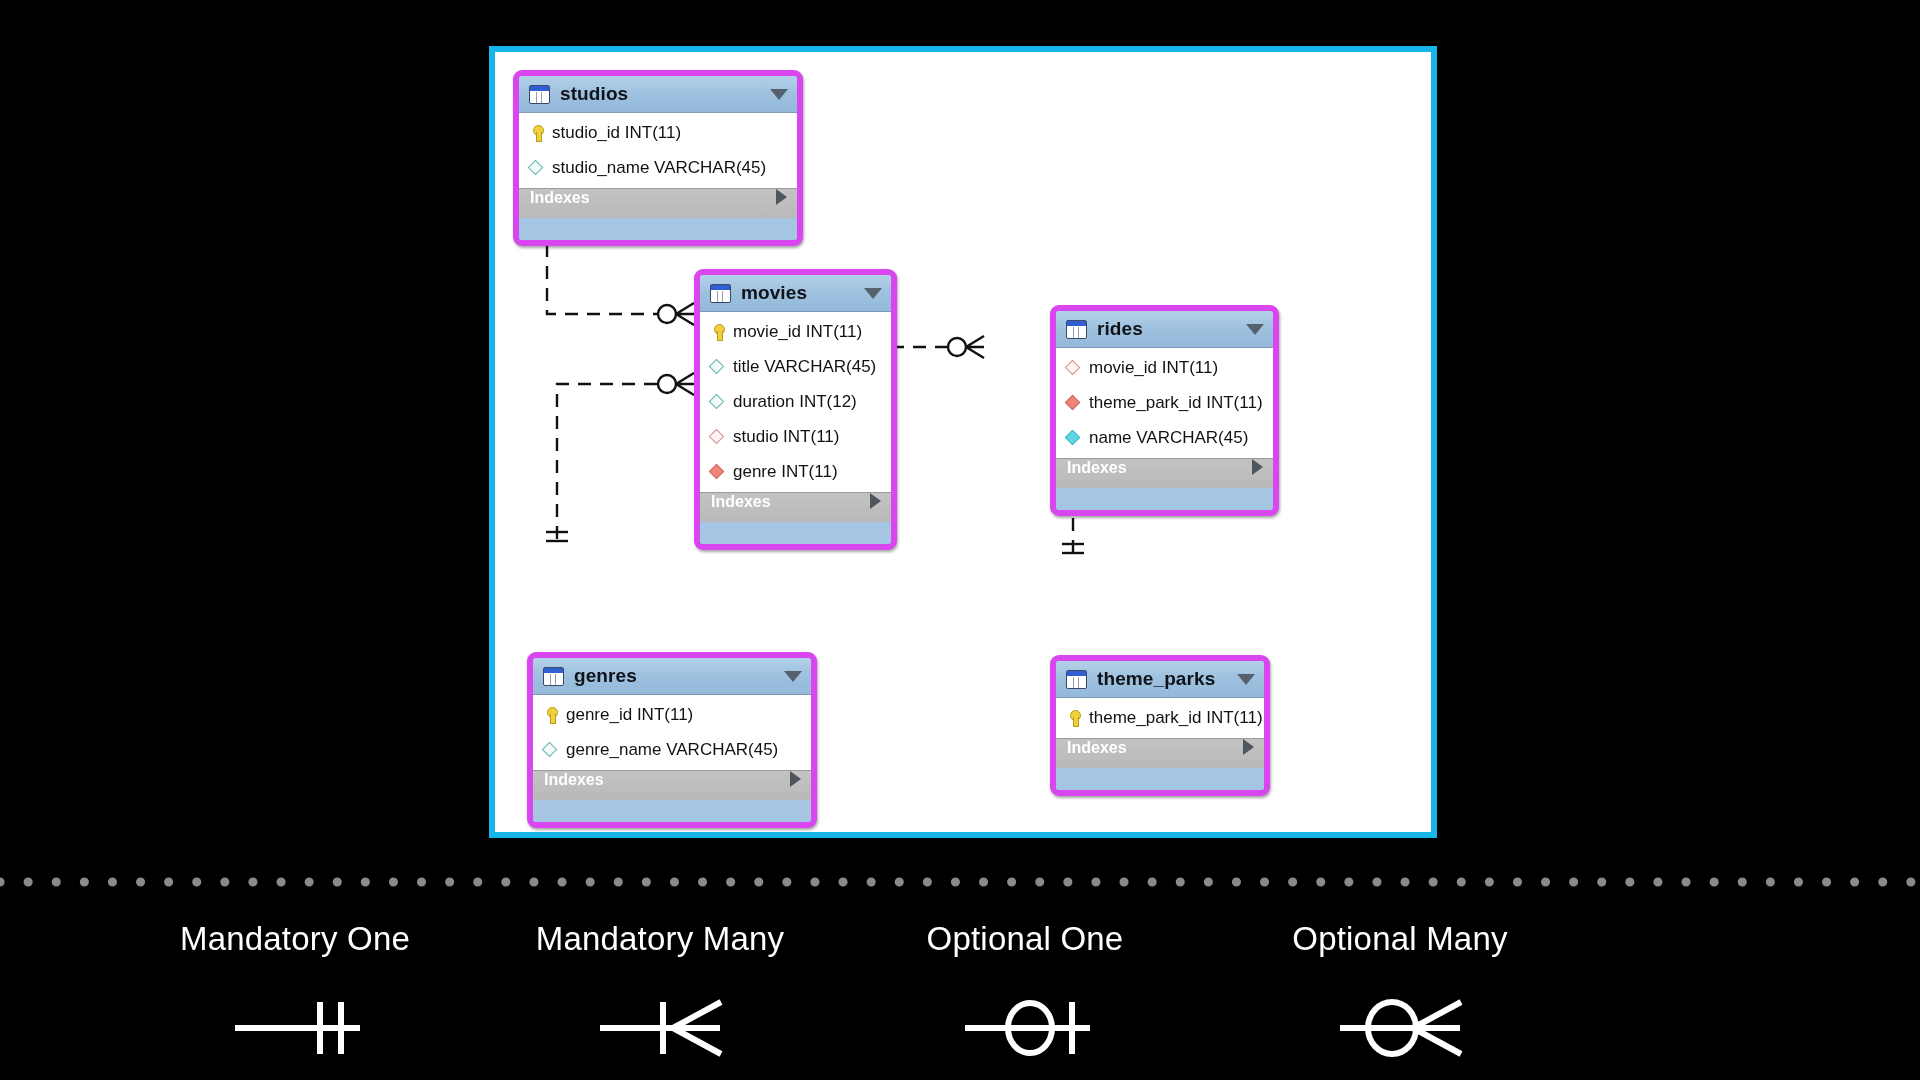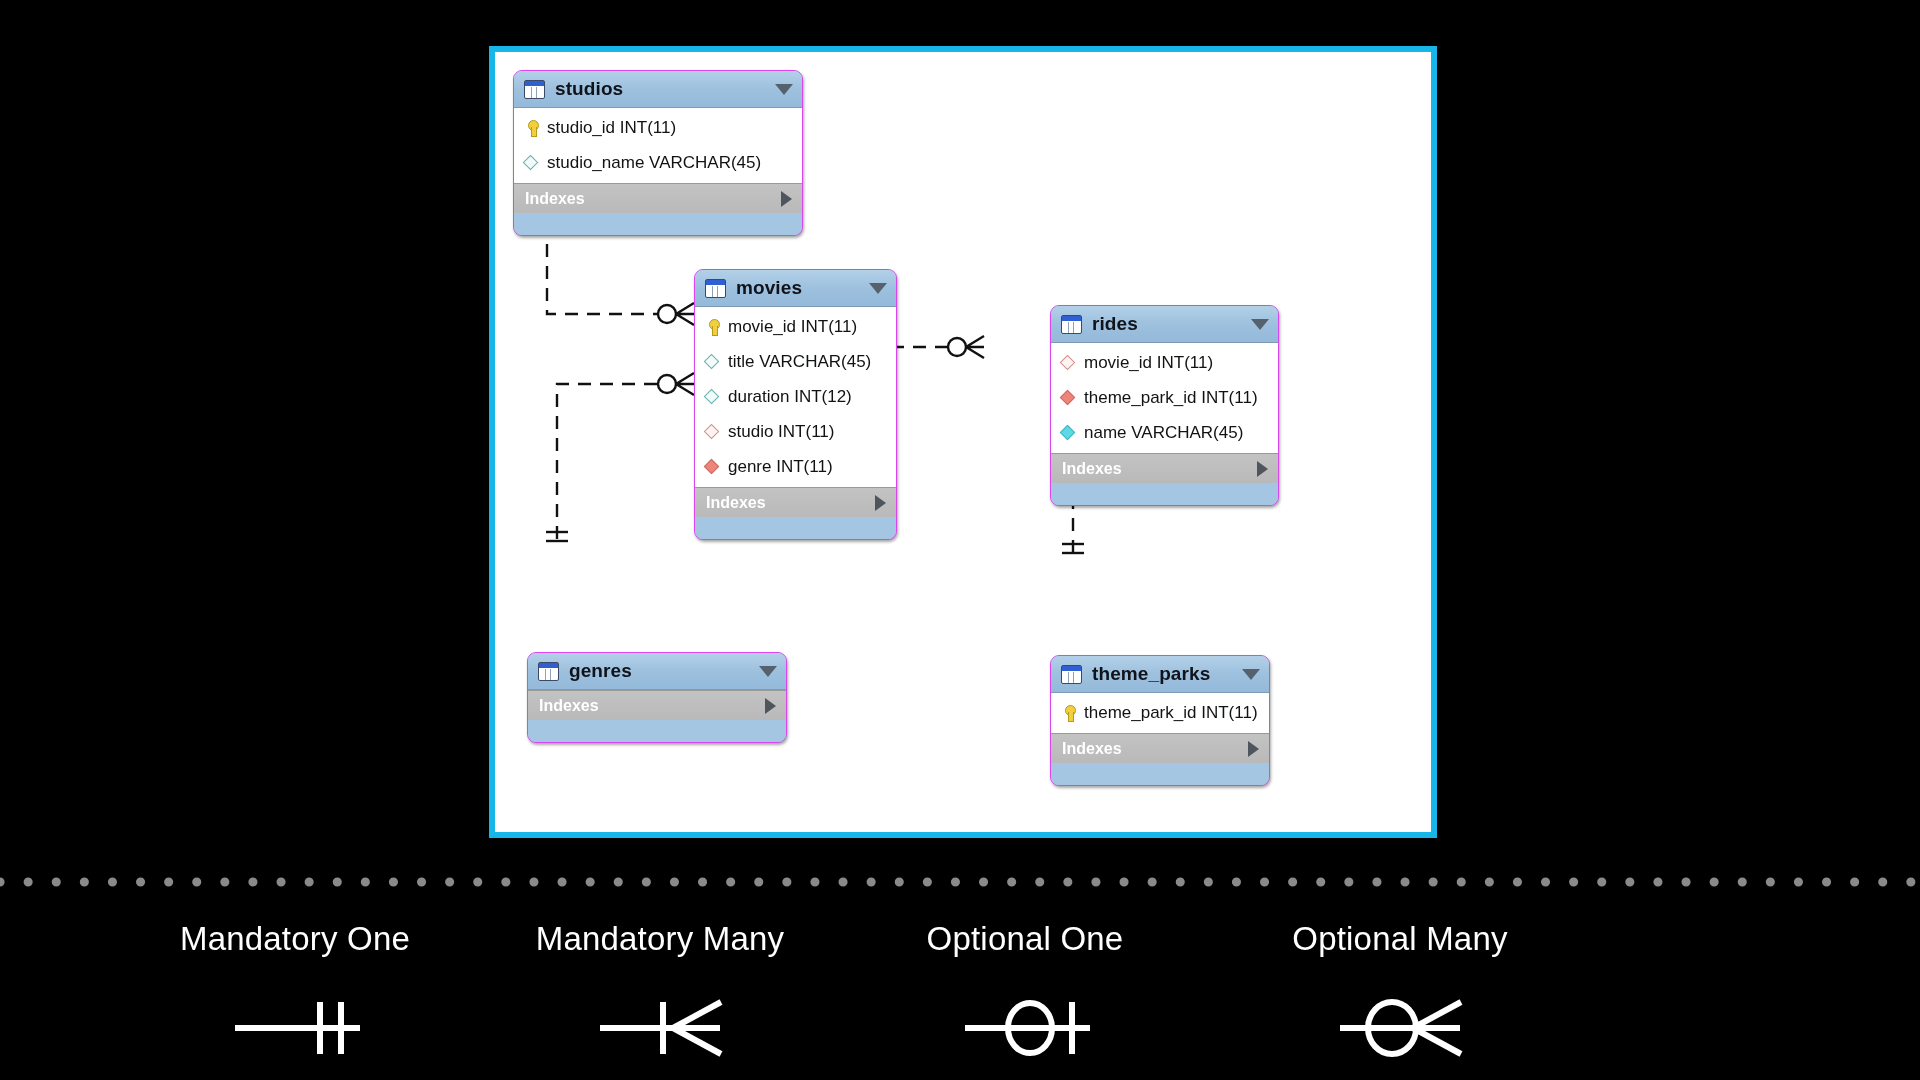--- a/index.html
+++ b/index.html
@@ -17,21 +17,21 @@
     left: 489px; top: 46px;
     width: 948px; height: 792px;
     background: #ffffff;
     border: 6px solid #17b6e8;
   }
   #er-svg { position: absolute; left: 0; top: 0; width: 100%; height: 100%; }
 
   
   .table-box {
     position: absolute;
-    border: 1px solid #d946ef;
+    border: 6px solid #d946ef;
     border-radius: 9px;
     background: #a8c8e4;
     box-shadow: 1px 2px 3px rgba(0,0,0,0.35);
     overflow: hidden;
     z-index: 5;
   }
   .tb-header {
     height: 37px;
     display: flex;
     align-items: center;
@@ -96,21 +96,21 @@
     border: 1.4px solid #5aa9a0;
     background: #ffffff;
   }
   .ico-dia-cyan .dia   { border-color: #63b3ad; background: #f2fbfa; }
   .ico-dia-cyan-f .dia { border-color: #3fb6c4; background: #5fd8e6; }
   .ico-dia-red .dia    { border-color: #d28f8c; background: #fdf3f2; }
   .ico-dia-red-f .dia  { border-color: #c96a63; background: #ef8478; }
 
   .tb-indexes {
     height: 30px;
-    display: flex; align-items: center;
+    display: flex; 
     padding: 0 10px 0 11px;
     background: linear-gradient(to bottom,#c3c3c3 0%, #b9b9b9 100%);
     border-top: 1px solid #9a9a9a;
     font-size: 16px; color: #ffffff; font-weight: 600;
   }
   .tb-idx-caret {
     margin-left: auto;
     width: 0; height: 0;
     border-top: 8px solid transparent;
     border-bottom: 8px solid transparent;
@@ -258,25 +258,37 @@
           <span>name VARCHAR(45)</span>
         </div>
       </div>
       <div class="tb-indexes">
         <span>Indexes</span>
         <span class="tb-idx-caret"></span>
       </div>
       <div class="tb-foot"></div>
     </div>
 
-    <div class="table-box" style="left:32px; top:600px; width:260px;">
+    <div class="table-box" style="left:32px; top:600px; width:290px;">
       <div class="tb-header">
         <span class="tb-ico"></span>
         <span class="tb-title">genres</span>
         <span class="tb-caret"></span>
+      </div>
+      <div class="tb-cols">
+        <div class="col-row">
+          <span class="col-ico ico-key"></span>
+          <span>genre_id INT(11)</span>
+        </div>
+        <div class="col-row">
+          <span class="col-ico ico-dia-cyan">
+              <i class="dia"></i>
+            </span>
+          <span>genre_name VARCHAR(45)</span>
+        </div>
       </div>
       <div class="tb-indexes">
         <span>Indexes</span>
         <span class="tb-idx-caret"></span>
       </div>
       <div class="tb-foot"></div>
     </div>
 
     <div class="table-box" style="left:555px; top:603px; width:220px;">
       <div class="tb-header">

